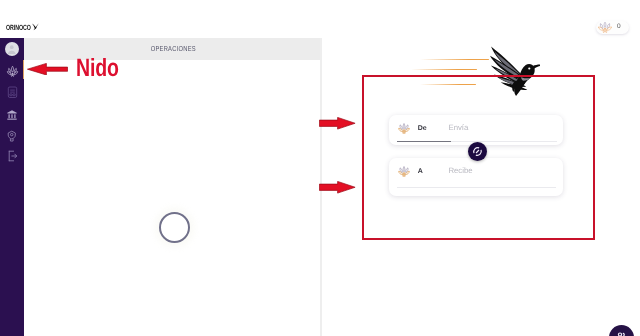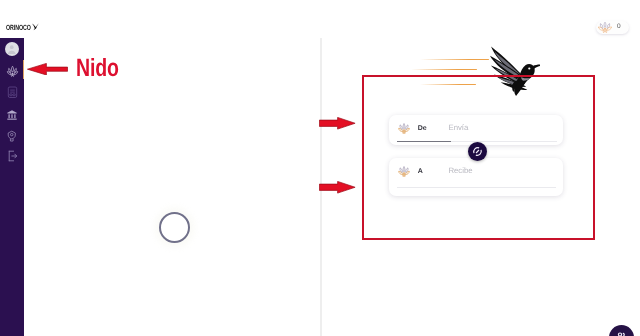--- a/index.html
+++ b/index.html
@@ -146,20 +146,23 @@
           <path d="M4.4 2.4v19.2"></path>
           <path d="M4.4 2.4h8.8"></path>
           <path d="M4.4 21.6h8.8"></path>
           <path d="M9.6 12h9.4"></path>
           <path d="M15.6 8.2 19.4 12l-3.8 3.8"></path>
         </g>
       </svg>
     </div>
   </div>
 
+  <div class="ops-bar">
+    <span class="ops-title">OPERACIONES</span>
+  </div>
 
   <div class="vdiv"></div>
 
   <div class="spinner"></div>
 
   <div>
     <div class="sline" id="sl0" style="left: 420px; top: 38.6px; width: 69px; background: linear-gradient(to right, rgba(237, 162, 74, 0) 0%, rgb(237, 162, 74) 70%, rgb(237, 162, 74) 100%);"></div>
     <div class="sline" id="sl1" style="left: 411px; top: 48.6px; width: 66px; background: linear-gradient(to right, rgba(237, 162, 74, 0) 0%, rgb(237, 162, 74) 70%, rgb(237, 162, 74) 100%);"></div>
     <div class="sline" id="sl2" style="left: 420px; top: 64.4px; width: 56px; background: linear-gradient(to right, rgba(237, 162, 74, 0) 0%, rgb(237, 162, 74) 70%, rgb(237, 162, 74) 100%);"></div>
   </div>

